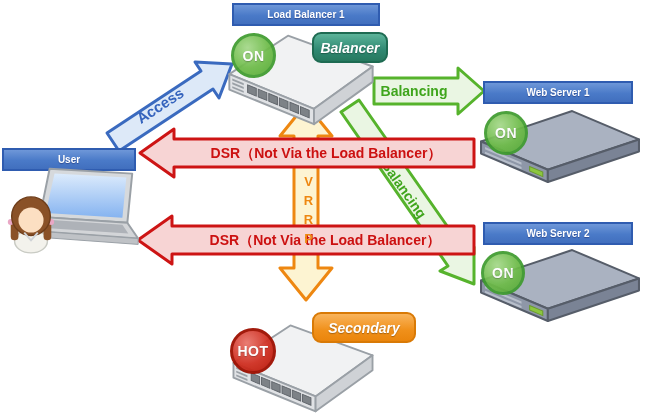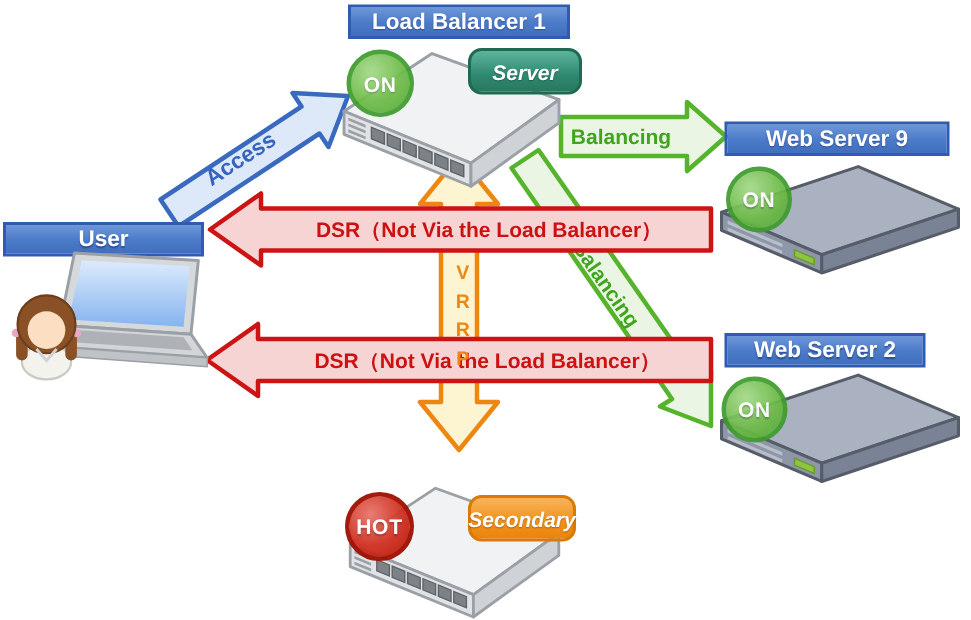--- a/index.html
+++ b/index.html
@@ -3,21 +3,21 @@
 <meta charset="utf-8">
 <style>
   html,body{margin:0;padding:0;background:#fff;font-family:"Liberation Sans",sans-serif;}
   #canvas{position:relative;width:647px;height:413px;background:#fff;overflow:hidden;}
   #arrow-layer{position:absolute;left:0;top:0;width:647px;height:413px;}
   .abs{position:absolute;box-sizing:border-box;}
 
   .node-label{
     background:linear-gradient(#6e97d8,#4a7ac8 55%,#416fbe);
     border:2px solid #2f5cb0;
-    color:#fff;font-weight:bold;font-size:15px;
+    color:#fff;font-weight:bold;font-size:10px;
     display:flex;align-items:center;justify-content:center;
     text-shadow:0 1px 1px rgba(0,0,60,.35);
   }
 
   .status-circle{
     border-radius:50%;display:flex;align-items:center;justify-content:center;
     color:#fff;font-weight:bold;letter-spacing:.5px;
     text-shadow:0 1px 1px rgba(0,0,0,.25);
     text-align:right;
   }
@@ -104,21 +104,21 @@
     </g>
     <g transform="skewY(22.4)" fill="#9aa0a6">
       <rect x="6" y="50" width="12" height="2"></rect>
         <rect x="6" y="54" width="12" height="2"></rect>
         <rect x="6" y="58" width="12" height="2"></rect>
     </g>
   </svg>
 
   <div class="abs status-circle on" style="left:231px;top:33px;width:45px;height:45px;">ON</div>
 
-  <div class="abs role-badge primary" style="left:312px;top:32px;width:76px;height:31px;">Server</div>
+  <div class="abs role-badge primary" style="left:312px;top:32px;width:76px;height:31px;">Balancer</div>
 
 
   <svg class="abs" style="left:227px;top:318px;" width="152" height="98" viewBox="0 0 155 105">
     <polygon points="3,48 64,8 152,40 91,84" fill="#f1f2f3" stroke="#9aa0a6" stroke-width="2" stroke-linejoin="round"></polygon>
     <polygon points="3,48 91,84 91,100 3,64" fill="#e0e2e5" stroke="#9aa0a6" stroke-width="2" stroke-linejoin="round"></polygon>
     <polygon points="91,84 152,40 152,56 91,100" fill="#cfd2d6" stroke="#9aa0a6" stroke-width="2" stroke-linejoin="round"></polygon>
     <g transform="skewY(22.4)" fill="#7d8287" stroke="#5f646a" stroke-width="1">
       <rect x="22" y="50" width="9" height="8"></rect>
         <rect x="33" y="50" width="9" height="8"></rect>
       <rect x="44" y="50" width="9" height="8"></rect>
@@ -128,21 +128,21 @@
     </g>
     <g transform="skewY(22.4)" fill="#9aa0a6">
       <rect x="6" y="50" width="12" height="2"></rect>
         <rect x="6" y="54" width="12" height="2"></rect>
         <rect x="6" y="58" width="12" height="2"></rect>
     </g>
   </svg>
 
   <div class="abs status-circle hot" style="left:230px;top:328px;width:46px;height:46px;">HOT</div>
 
-  <div class="abs role-badge secondary" style="left:312px;top:330px;width:72px;height:31px;">Secondary</div>
+  <div class="abs role-badge secondary" style="left:312px;top:312px;width:104px;height:31px;">Secondary</div>
 
   <div class="abs node-label" style="left:2px;top:148px;width:134px;height:23px;">User</div>
 
   <svg class="abs" style="left:28px;top:166px;" width="118" height="88" viewBox="0 0 120 88">
     <defs>
       <linearGradient id="scr" x1="0" y1="0" x2="0" y2="1">
         <stop offset="0" stop-color="#dcebfc"></stop>
           <stop offset="1" stop-color="#85b3f0"></stop>
       </linearGradient>
     </defs>
@@ -157,36 +157,36 @@
     <ellipse cx="29" cy="53" rx="17" ry="12" fill="#f3f2ec" stroke="#c9cbc4" stroke-width="1.5"></ellipse>
     <rect x="8" y="32" width="8" height="20" rx="4" fill="#8a5127"></rect>
     <rect x="42" y="32" width="8" height="20" rx="4" fill="#8a5127"></rect>
     <circle cx="8" cy="33" r="3" fill="#e9a7c5"></circle>
     <circle cx="50" cy="33" r="3" fill="#e9a7c5"></circle>
     <circle cx="29" cy="27" r="20" fill="#8a5127" stroke="#6e3d1a" stroke-width="1.5"></circle>
     <circle cx="29" cy="31" r="13" fill="#fcdfc2"></circle>
     <path d="M22,44 L29,52 L36,44" fill="none" stroke="#cfd2d6" stroke-width="2"></path>
   </svg>
 
-  <div class="abs node-label" style="left:483px;top:81px;width:150px;height:23px;">Web Server 9</div>
+  <div class="abs node-label" style="left:483px;top:81px;width:150px;height:23px;">Web Server 1</div>
 
   <svg class="abs" style="left:479px;top:107px;" width="162" height="76" viewBox="0 0 160 75">
     <polygon points="2,34 92,4 158,32 68,62" fill="#aab2c1" stroke="#565d69" stroke-width="2" stroke-linejoin="round"></polygon>
     <polygon points="2,34 68,62 68,74 2,46" fill="#8e97a8" stroke="#565d69" stroke-width="2" stroke-linejoin="round"></polygon>
     <polygon points="68,62 158,32 158,44 68,74" fill="#7a8395" stroke="#565d69" stroke-width="2" stroke-linejoin="round"></polygon>
     <g transform="skewY(23)">
       <rect x="6" y="37" width="36" height="2.2" fill="#b8bfcb"></rect>
       <rect x="6" y="41.5" width="36" height="2.2" fill="#b8bfcb"></rect>
       <rect x="50" y="37.5" width="13" height="4.5" fill="#8cc63f" stroke="#6a9b2a" stroke-width="1"></rect>
     </g>
   </svg>
 
   <div class="abs status-circle on" style="left:484px;top:111px;width:44px;height:44px;">ON</div>
 
-  <div class="abs node-label" style="left:483px;top:222px;width:134px;height:23px;">Web Server 2</div>
+  <div class="abs node-label" style="left:483px;top:222px;width:150px;height:23px;">Web Server 2</div>
 
   <svg class="abs" style="left:479px;top:246px;" width="162" height="76" viewBox="0 0 160 75">
     <polygon points="2,34 92,4 158,32 68,62" fill="#aab2c1" stroke="#565d69" stroke-width="2" stroke-linejoin="round"></polygon>
     <polygon points="2,34 68,62 68,74 2,46" fill="#8e97a8" stroke="#565d69" stroke-width="2" stroke-linejoin="round"></polygon>
     <polygon points="68,62 158,32 158,44 68,74" fill="#7a8395" stroke="#565d69" stroke-width="2" stroke-linejoin="round"></polygon>
     <g transform="skewY(23)">
       <rect x="6" y="37" width="36" height="2.2" fill="#b8bfcb"></rect>
       <rect x="6" y="41.5" width="36" height="2.2" fill="#b8bfcb"></rect>
       <rect x="50" y="37.5" width="13" height="4.5" fill="#8cc63f" stroke="#6a9b2a" stroke-width="1"></rect>
     </g>

